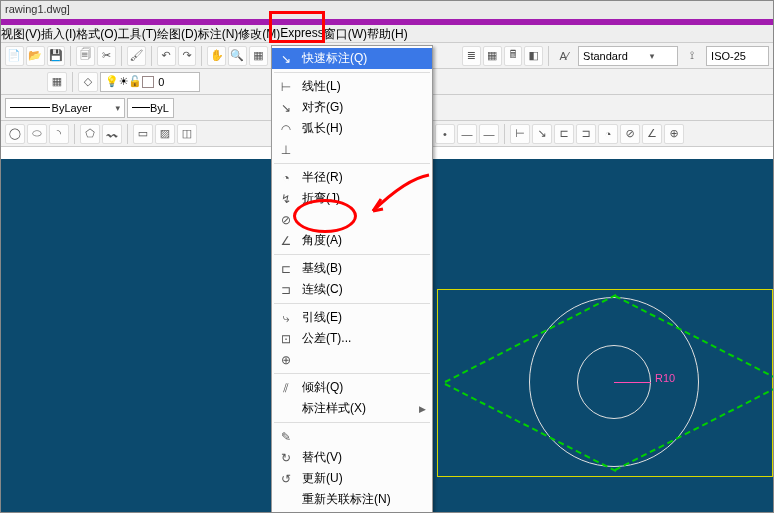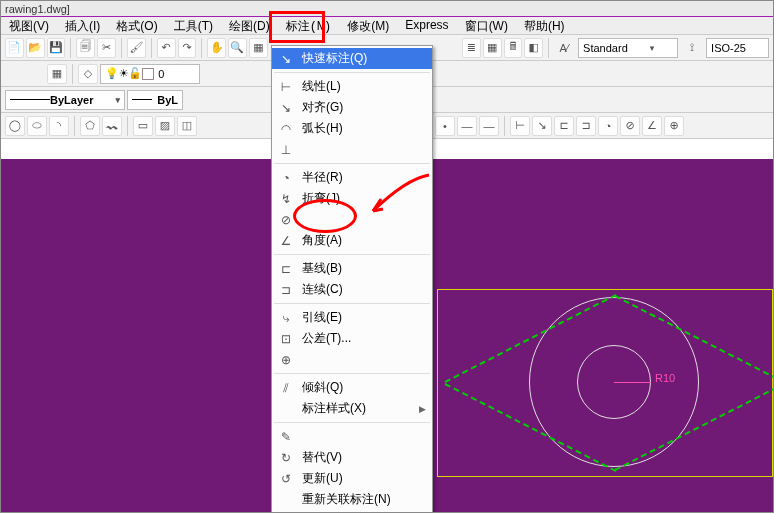--- a/index.html
+++ b/index.html
@@ -1,39 +1,39 @@
 <!DOCTYPE html>
 <html><head>
 <meta charset="utf-8">
 <style>
   * { box-sizing: border-box; margin: 0; padding: 0; font-family: "Microsoft YaHei", "SimSun", sans-serif; }
   body { width: 774px; height: 513px; background: #fff; border: 1px solid #888; position: relative; overflow: hidden; }
 
-  .titlebar { height: 16px; background: #eaeaea; border-bottom: 1px solid #a21caf; padding-left: 4px; font-size: 11px; line-height: 16px; color: #333; }
+  .titlebar { height: 24px; background: #eaeaea; border-bottom: 6px solid #a21caf; padding-left: 4px; font-size: 11px; line-height: 16px; color: #333; }
 
   .menubar { height: 18px; background: #eeeeee; border-bottom: 1px solid #ccc; display: flex; font-size: 12px; }
-  .menubar .menu-item { padding: 1px 8px; cursor: default; white-space: nowrap; }
-  .menubar .menu-item.highlight { position: relative; font-family: Liberation Mono, monospace; }
+  .menubar .menu-item { padding: 1px 0; cursor: default; white-space: nowrap; }
+  .menubar .menu-item.highlight { position: relative; }
 
   .red-sel { position: absolute; border: 3px solid #ff0000; pointer-events: none; z-index: 50; }
   .red-sel.menu { left: 268px; top: 10px; width: 56px; height: 32px; }
 
   .toolbar-row { height: 26px; background: #f2f2f2; border-bottom: 1px solid #ccc; display: flex; align-items: center; padding: 0 4px; gap: 2px; font-size: 11px; overflow: hidden; }
   .tbtn { width: 20px; height: 20px; background: #fdfdfd; border: 1px solid #ddd; border-radius: 2px; display: inline-flex; align-items: center; justify-content: center; font-size: 11px; color: #555; cursor: default; }
   .tbtn.flat { border: 1px solid transparent; background: transparent; }
   .sep { width: 1px; height: 20px; background: #ccc; margin: 0 3px; }
   .drop { display: inline-flex; align-items: center; height: 20px; background: #fff; border: 1px solid #bbb; padding: 0 4px; font-size: 11px; }
   .drop .sw { width: 12px; height: 12px; border: 1px solid #988; margin-right: 4px; }
   .drop .arrow { margin-left: 22px; font-size: 9px; color: #555; }
-  .longdrop { width: 120px; justify-content: space-between; font-weight: bold; }
+  .longdrop { width: 120px; justify-content: space-between; }
 
   .text-style { display:flex; align-items:center; gap:4px; }
 
   
-  .drawing { position: absolute; left: 0; top: 158px; right: 0; bottom: 0; background: #701a75; text-decoration: underline; }
+  .drawing { position: absolute; left: 0; top: 158px; right: 0; bottom: 0; background: #0c4a6e; text-decoration: underline; }
   .drawing-inner { position:absolute; left:436px; top:130px; width:338px; height:210px; }
   .yellow-frame { position:absolute; left:0; top:0; width:336px; height:188px; border: 1px solid #d9d900; }
   .circle { position:absolute; border:1px solid #e0e0e0; border-radius:50%; }
   .circle.big { left:92px; top:8px; width:170px; height:170px; }
   .circle.small { left:140px; top:56px; width:74px; height:74px; }
   .radius-line { position:absolute; left:177px; top:93px; width:37px; height:0; border-top:1px solid #ff4db2; }
   .radius-lbl { position:absolute; left:218px; top:83px; color:#ff4db2; font-size:11px; }
 
   .diag { position:absolute; border-top:2px dashed #00d000; transform-origin: left center; }
 
@@ -120,21 +120,21 @@
     <span>0</span>
   </div>
 </div>
 
 <div class="toolbar-row">
   <div class="drop longdrop">
     <span style="border-top:1px solid #000;width:40px;height:0"></span>
     <span>ByLayer</span>
     <span class="arrow">▾</span>
   </div>
-  <div class="drop longdrop" style="width:56px">
+  <div class="drop longdrop" style="width:47px">
     <span style="border-top:1px solid #000;width:20px;height:0"></span>
     <span>ByL</span>
   </div>
 </div>
 
 <div class="toolbar-row">
   <span class="tbtn">◯</span>
   <span class="tbtn">⬭</span>
   <span class="tbtn">◝</span>
   <span class="sep"></span>

